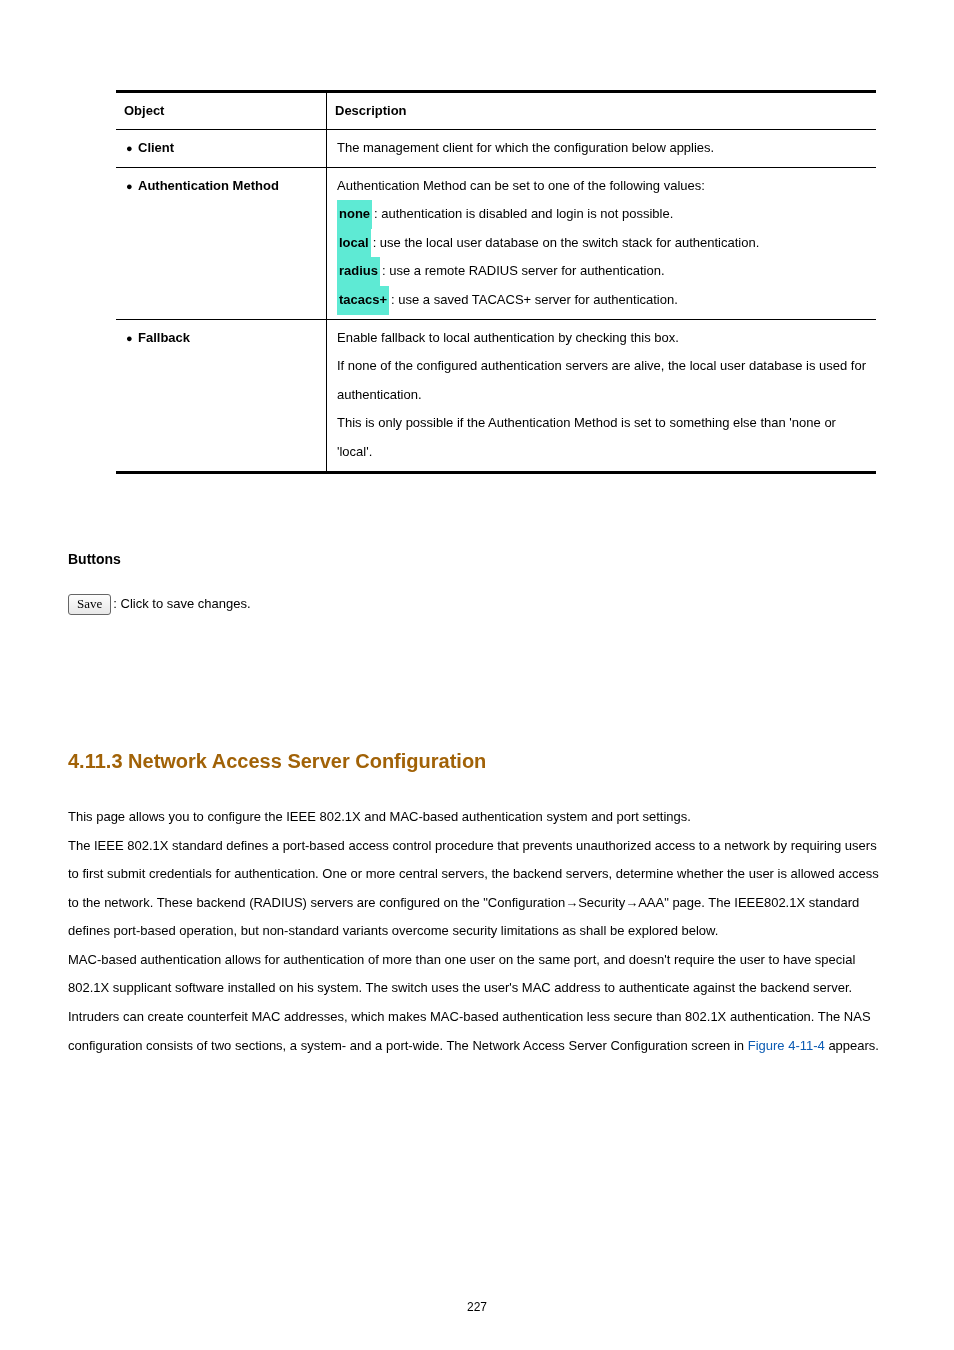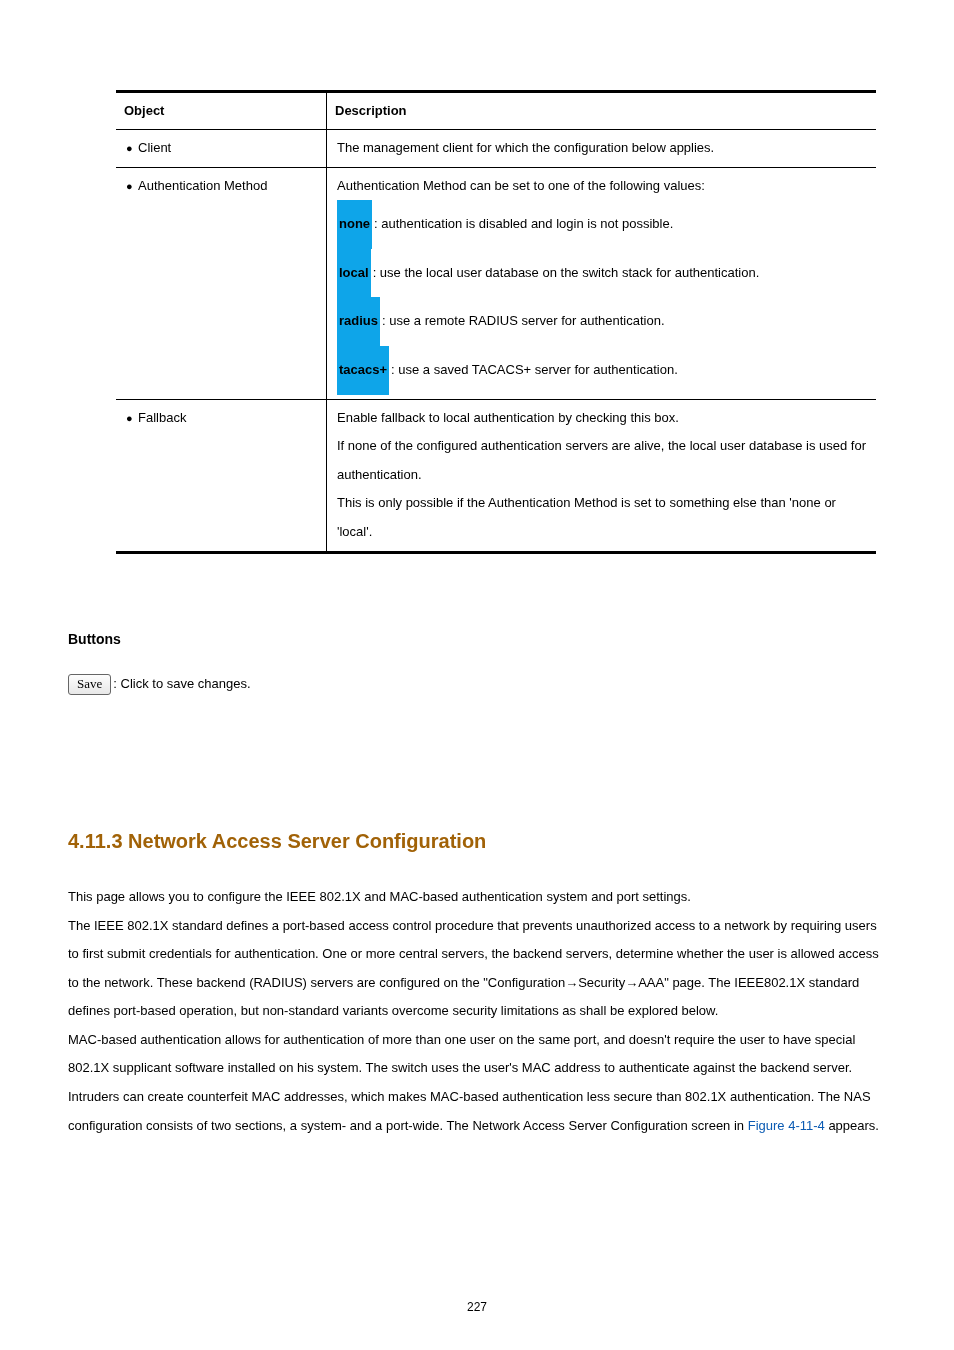--- a/index.html
+++ b/index.html
@@ -60,27 +60,27 @@
     align-items: baseline;
   }
   .bullet-dot {
     width: 12px;
     flex: 0 0 12px;
     font-size: 11px;
     line-height: 1;
     padding-top: 6px;
   }
   .bullet-label {
-    font-weight: normal;
+    font-weight: bold;
   }
   .opt-prefix {
     display: inline-block;
-    background: #0ea5e9;
-    font-weight: bold;
-    padding: 10px 2px;
+    background: #5eead4;
+    font-weight: bold;
+    padding: 0 2px;
     margin-right: 2px;
   }
   .buttons-block {
     margin-top: 70px;
   }
   .btn {
     display: inline-block;
     border: 1px solid #666;
     border-radius: 3px;
     padding: 1px 8px 2px 8px;

